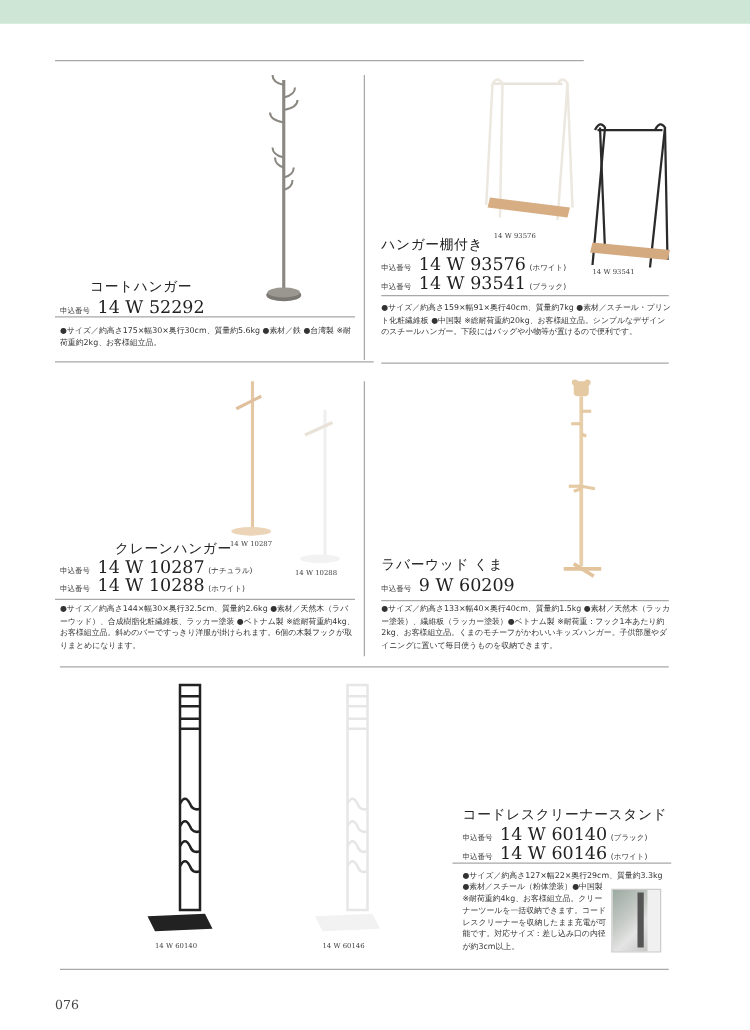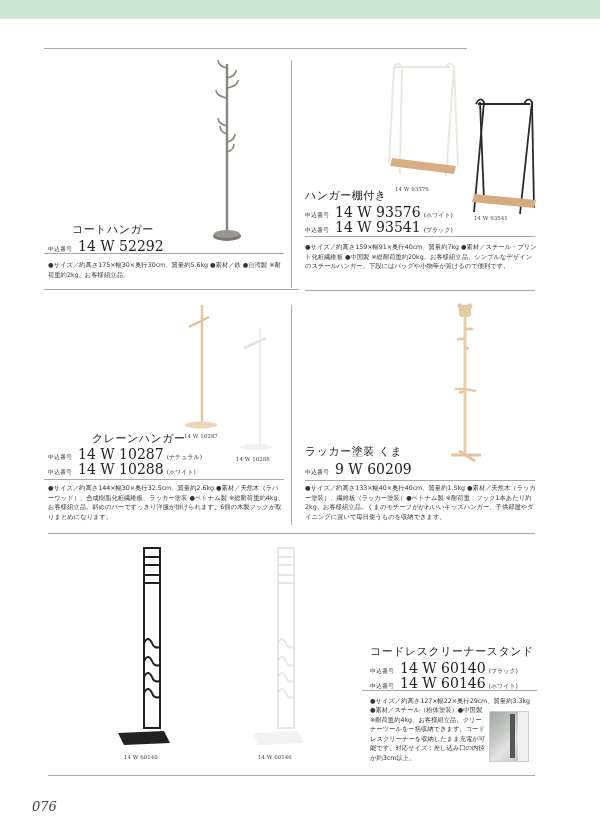--- a/index.html
+++ b/index.html
@@ -8,21 +8,21 @@
   .topband { position: absolute; left: 0; top: 0; width: 600px; height: 19px; background: #cde6d6; }
   .hr { position: absolute; height: 1px; background: #a8a8a8; }
   .vr { position: absolute; width: 1px; background: #a8a8a8; }
   .title { position: absolute; font-family: "DejaVu Serif", serif; font-size: 11px; color: #222; letter-spacing: 0.5px; white-space: nowrap; }
   .code-row { position: absolute; white-space: nowrap; display: flex; align-items: baseline; }
   .code-label { font-size: 6px; color: #444; margin-right: 6px; }
   .code-num { font-family: "DejaVu Serif", serif; font-size: 14px; color: #222; }
   .code-var { font-size: 6px; color: #333; margin-left: 3px; }
   .desc { position: absolute; font-size: 6.3px; line-height: 9.5px; color: #333; }
   .cap { position: absolute; font-family: "DejaVu Serif", serif; font-size: 5.5px; color: #444; white-space: nowrap; }
-  .pagenum { position: absolute; left: 32px; top: 799px; font-family: "DejaVu Serif", serif; font-size: 13px; color: #444; font-style: italic; }
+  .pagenum { position: absolute; left: 44px; top: 799px; font-family: "DejaVu Serif", serif; font-size: 10px; color: #444; }
   svg { position: absolute; overflow: visible; }
   .photo { position: absolute; left: 489px; top: 711px; width: 40px; height: 51px; background: linear-gradient(135deg,#9aa9a0 0%,#c8ccc8 40%,#e4e4e4 60%,#b9bcb8 100%); border: 1px solid #ccc; }
   .photo .stick { position: absolute; left: 20px; top: 2px; width: 5px; height: 44px; background: #555; }
   .photo .wall { position: absolute; right: 0; top: 0; width: 10px; height: 100%; background: #f0f0f0; }
 </style>
 </head>
 <body>
 
 <div class="topband"></div>
 
@@ -123,21 +123,21 @@
   <line x1="20" y1="14" x2="20" y2="150" stroke="#e8cfac" stroke-width="3"></line>
   <line x1="20" y1="26" x2="28" y2="26" stroke="#e5c9a2" stroke-width="2.5"></line>
   <line x1="20" y1="36" x2="12" y2="36" stroke="#e5c9a2" stroke-width="2.5"></line>
   <line x1="20" y1="44" x2="24" y2="46" stroke="#e5c9a2" stroke-width="2.5"></line>
   <line x1="20" y1="86" x2="10" y2="86" stroke="#e5c9a2" stroke-width="2.5"></line>
   <line x1="20" y1="86" x2="31" y2="88" stroke="#e5c9a2" stroke-width="2.5"></line>
   <line x1="20" y1="88" x2="14" y2="90" stroke="#e5c9a2" stroke-width="2.5"></line>
   <line x1="6" y1="152" x2="36" y2="152" stroke="#e2c39c" stroke-width="3"></line>
   <line x1="14" y1="148" x2="30" y2="158" stroke="#e2c39c" stroke-width="3"></line>
 </svg>
-<div class="title" style="left:305px;top:444px;">ラッカー塗装 くま</div>
+<div class="title" style="left:305px;top:444px;">ラバーウッド くま</div>
 <div class="code-row" style="left:305px;top:461px;">
   <span class="code-label">申込番号</span>
   <span class="code-num">9 W 60209</span>
 </div>
 <div class="desc" style="left:305px;top:483px;width:232px;">●サイズ／約高さ133×幅40×奥行40cm、質量約1.5kg ●素材／天然木（ラッカー塗装）、繊維板（ラッカー塗装）●ベトナム製 ※耐荷重：フック1本あたり約2kg、お客様組立品。くまのモチーフがかわいいキッズハンガー。子供部屋やダイニングに置いて毎日使うものを収納できます。</div>
 
 <svg style="left:114px;top:545px;" width="60" height="205" viewBox="0 0 60 205">
   <rect x="30" y="3" width="16" height="180" fill="none" stroke="#222" stroke-width="2"></rect>
   <line x1="30" y1="12" x2="46" y2="12" stroke="#222" stroke-width="2"></line>
   <line x1="30" y1="20" x2="46" y2="20" stroke="#222" stroke-width="2"></line>

